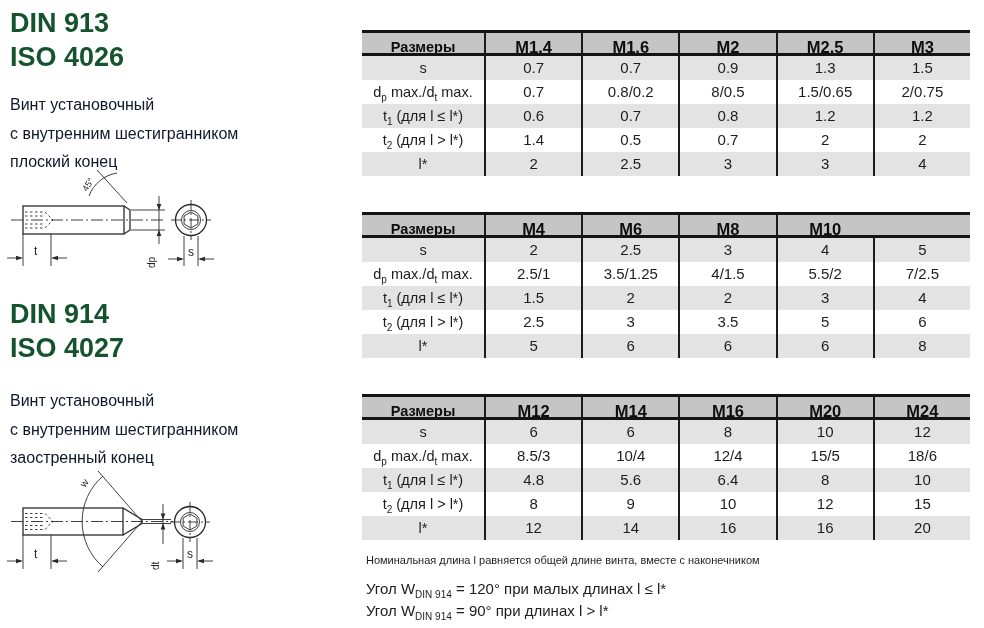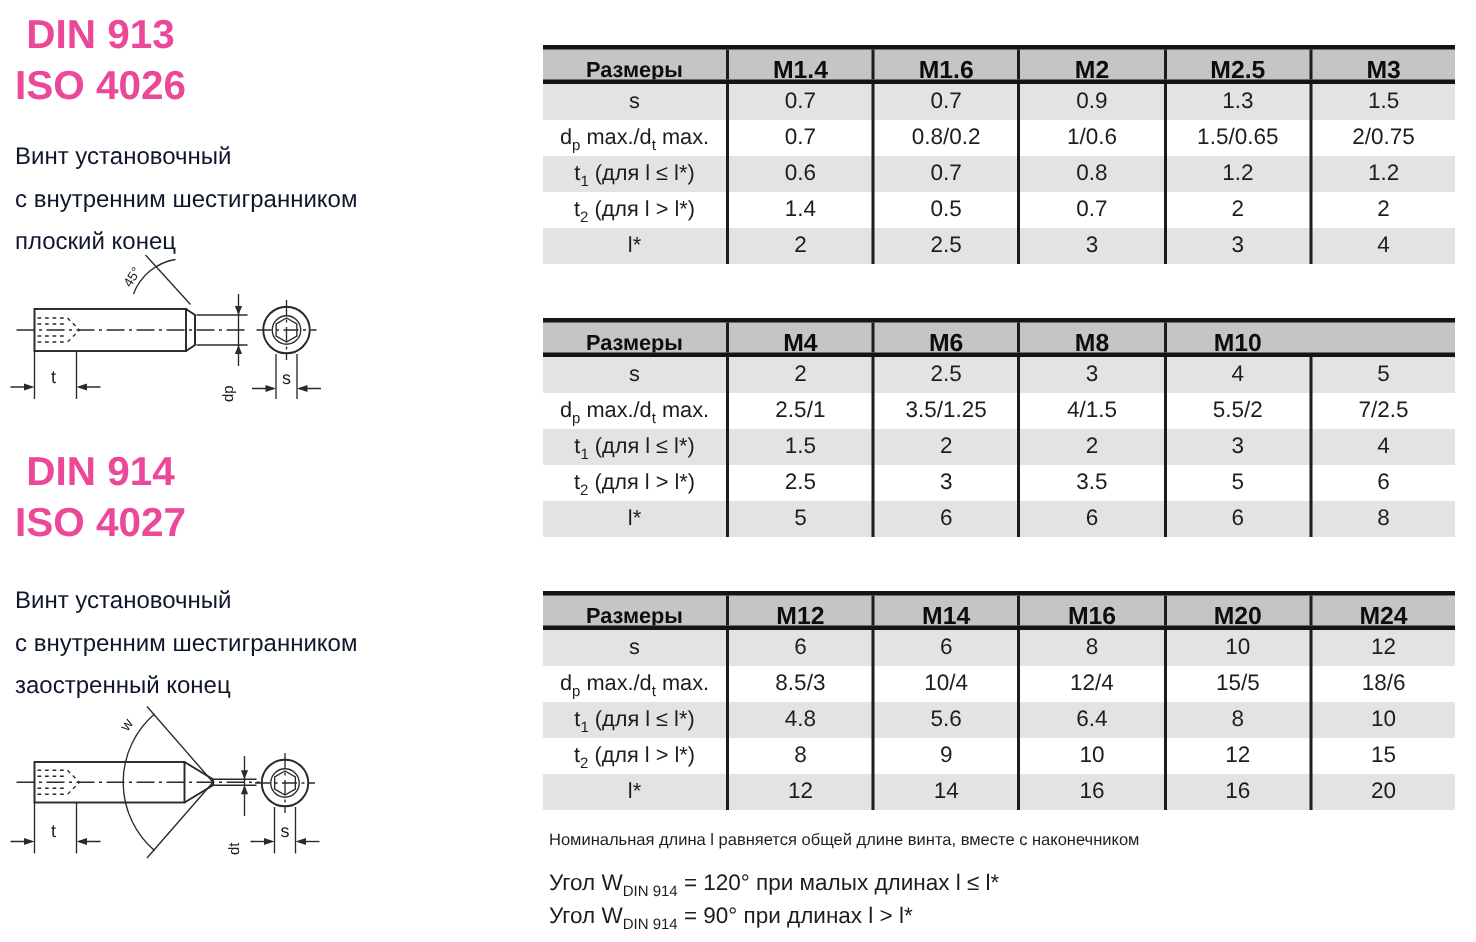--- a/index.html
+++ b/index.html
@@ -4,21 +4,21 @@
 <style>
   html,body{margin:0;padding:0;}
   body{
     width:984px;height:628px;position:relative;overflow:hidden;
     background:#ffffff;color:#1a1a1a;
     font-family:"Liberation Sans", sans-serif;
   }
   
   .std-heading{
     position:absolute;left:10px;font-weight:700;font-size:27px;line-height:34px;
-    color:#ec4899;letter-spacing:0px;white-space:nowrap;text-align:center;
+    color:#14532d;letter-spacing:0px;white-space:nowrap;
   }
   .desc{
     position:absolute;left:10px;font-size:16px;line-height:28.5px;color:#0f172a;white-space:nowrap;
   }
   .drawing{position:absolute;}
   .drawing text{font-family:"Liberation Sans", sans-serif;fill:#222;}
   
   .dtable{
     position:absolute;left:362px;width:608px;font-size:15px;color:#1d1d1d;
   }
@@ -198,21 +198,21 @@
       <div class="cell">0.7</div>
       <div class="cell">0.7</div>
       <div class="cell">0.9</div>
       <div class="cell">1.3</div>
       <div class="cell">1.5</div>
     </div>
     <div class="trow">
       <div class="cell lbl">d<sub>p</sub> max./d<sub>t</sub> max.</div>
       <div class="cell">0.7</div>
       <div class="cell">0.8/0.2</div>
-      <div class="cell">1/0.6</div>
+      <div class="cell">8/0.5</div>
       <div class="cell">1.5/0.65</div>
       <div class="cell">2/0.75</div>
     </div>
     <div class="trow stripe">
       <div class="cell lbl">t<sub>1</sub> (для l ≤ l*)</div>
       <div class="cell">0.6</div>
       <div class="cell">0.7</div>
       <div class="cell">0.8</div>
       <div class="cell">1.2</div>
       <div class="cell">1.2</div>

